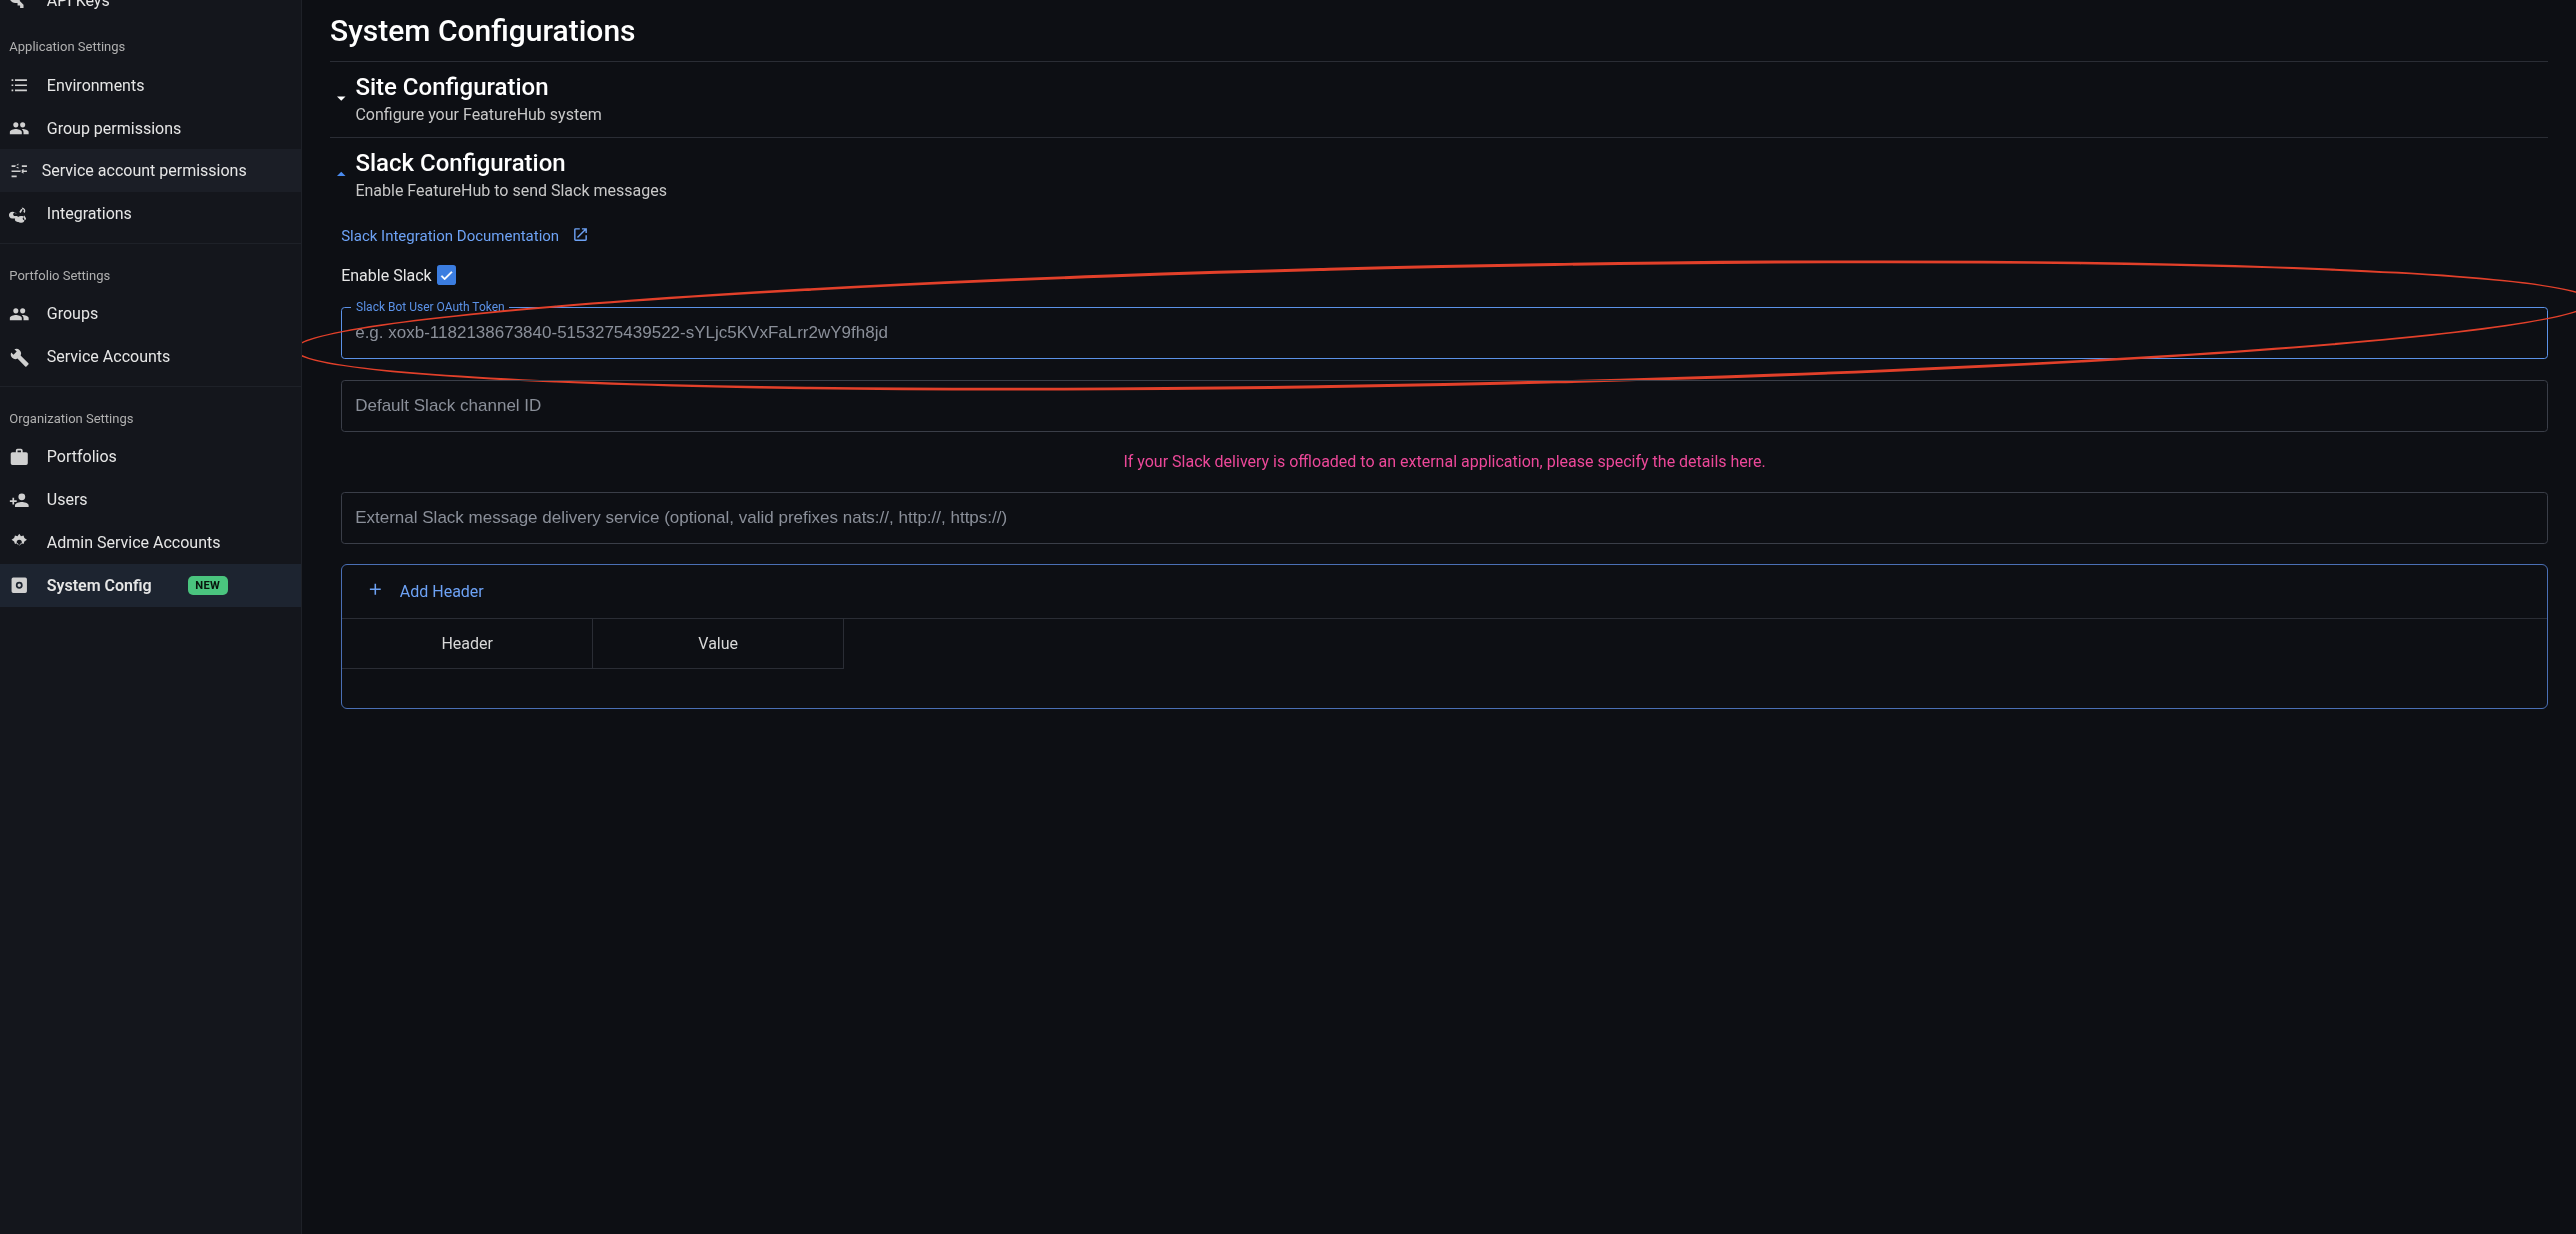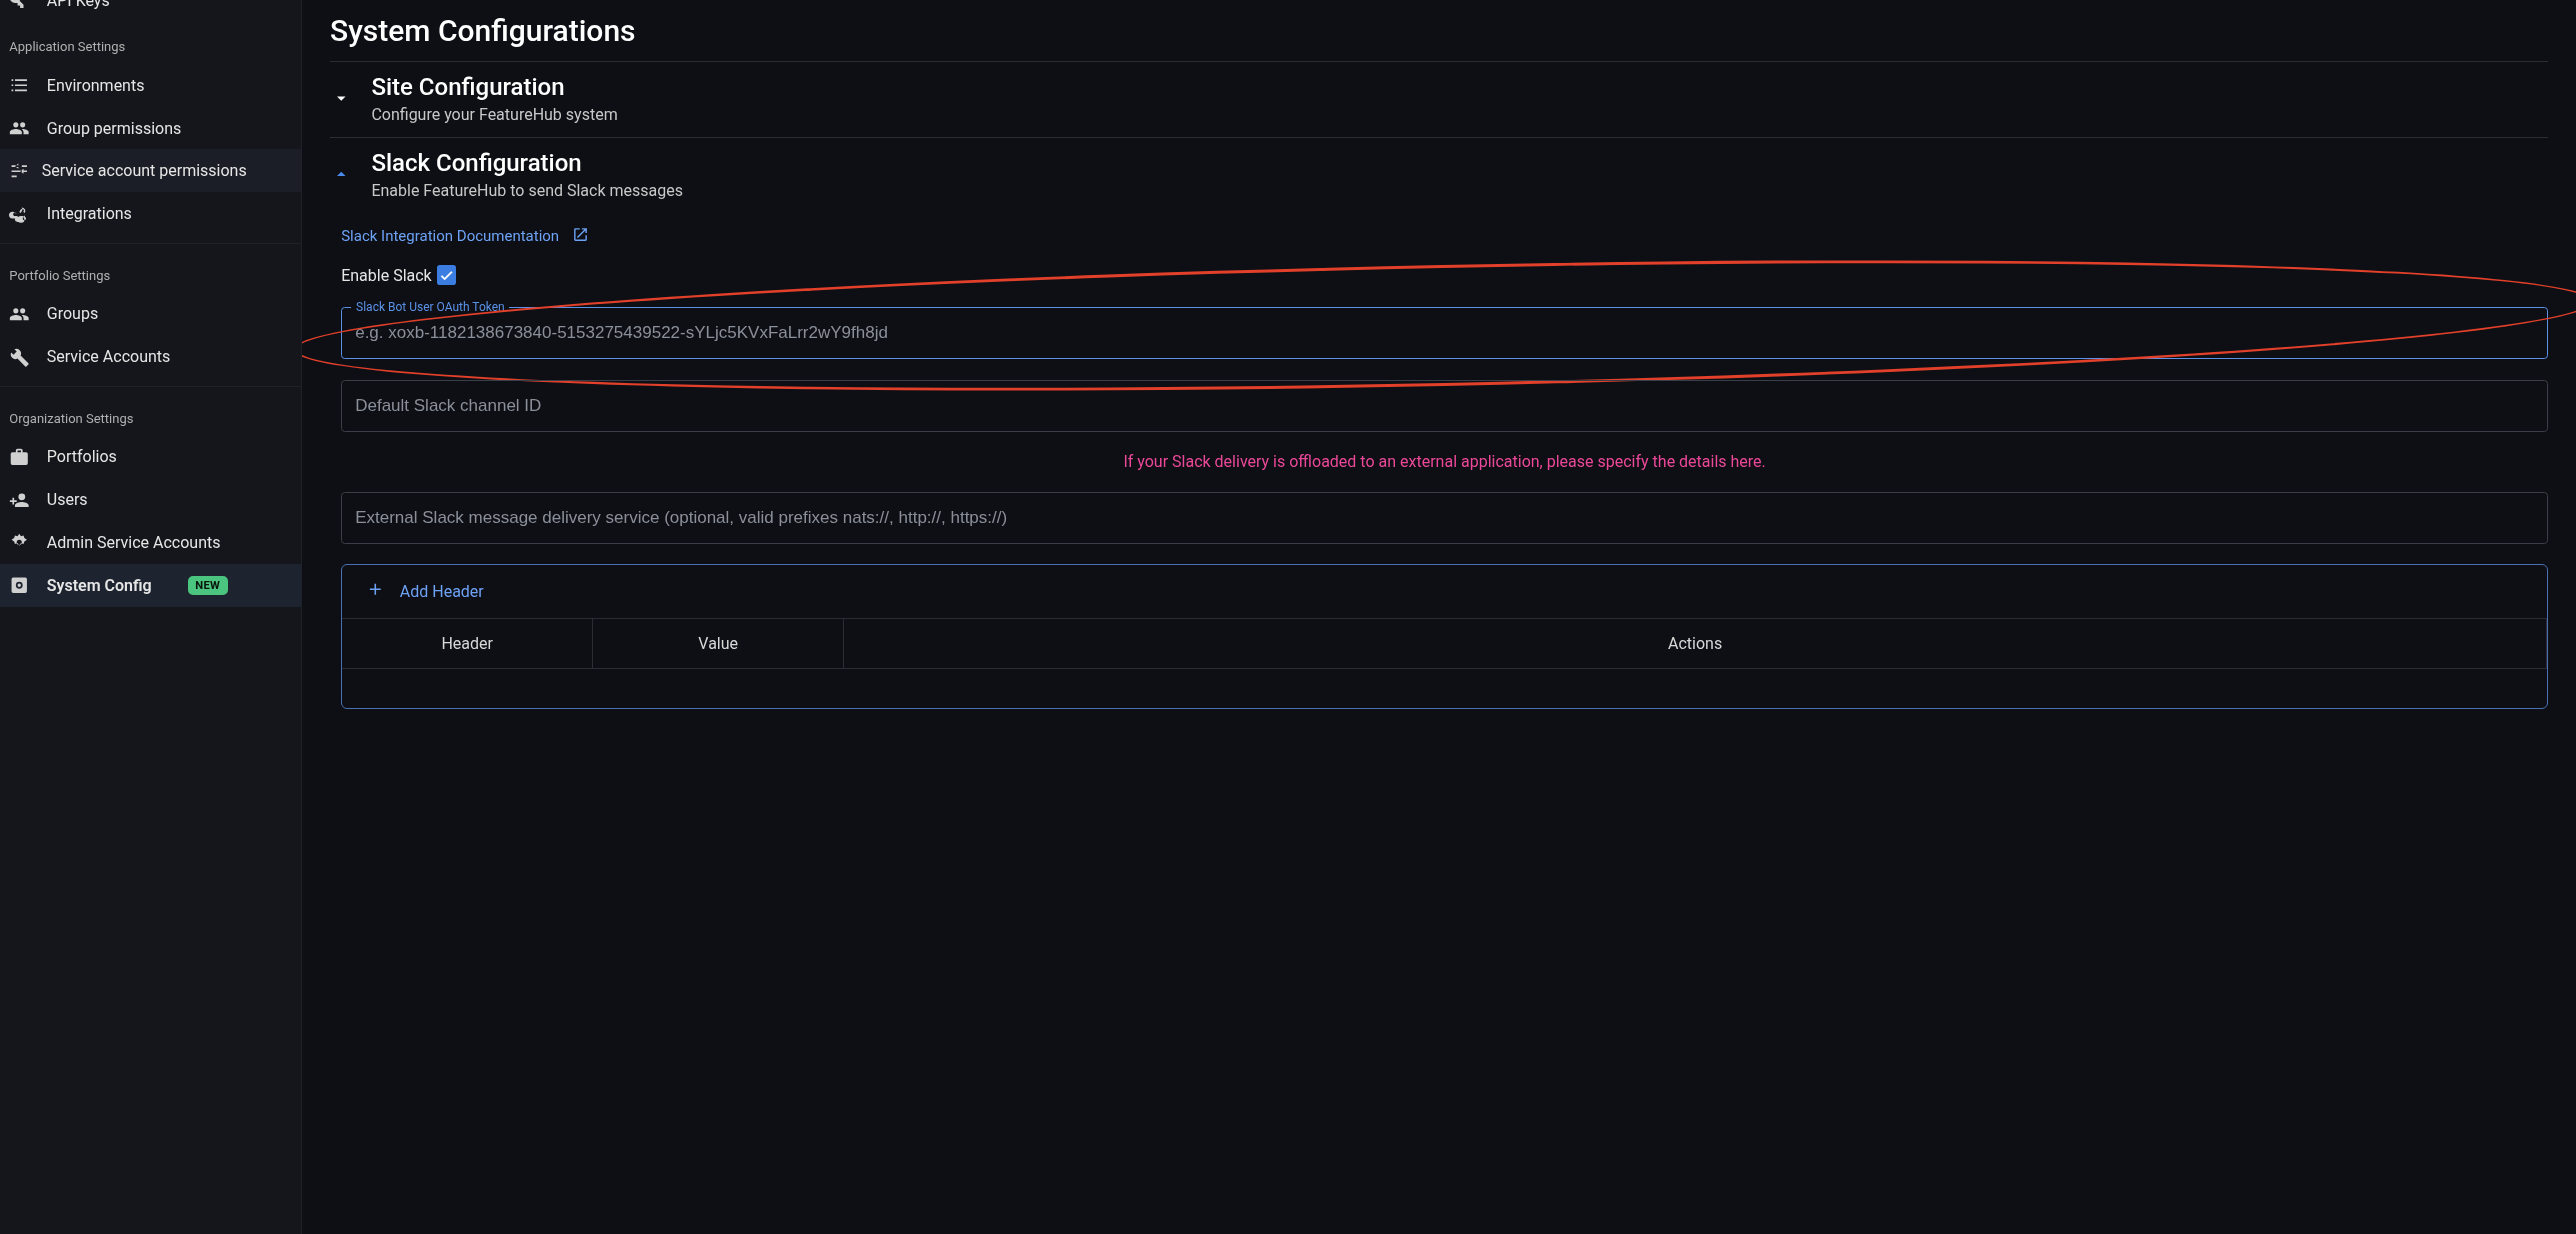--- a/index.html
+++ b/index.html
@@ -74,21 +74,21 @@
       margin: 5.6px 0 13px 0;
     }
     .accordion {
       border-top: 0.9px solid #2a2d35;
     }
     .accordion-header {
       display: flex;
       align-items: center;
       padding: 11.2px 0 13px 0;
       cursor: pointer;
-      gap: 19px;
+      gap: 3px;
       border-bottom: none;
     }
     .accordion-arrow {
       width: 22.4px;
       display:flex;
       justify-content:center;
       color:#fff;
     }
     .accordion-arrow svg { width: 20.5px; height: 20.5px; fill: currentColor; }
     .accordion-arrow.expanded svg { fill: #4a8bf0; }
@@ -396,21 +396,20 @@
           <span>
             <svg viewBox="0 0 24 24">
                 <path d="M19 13h-6v6h-2v-6H5v-2h6V5h2v6h6z"></path>
               </svg>
           </span>
           <span>Add Header</span>
         </div>
         <div class="headers-table">
           <div class="th">Header</div>
           <div class="th">Value</div>
-          <div class="th">Actions</div>
           <div class="tbody"></div>
         </div>
       </div>
 
     </div>
   </div>
 </div>
 
 
 </body></html>

